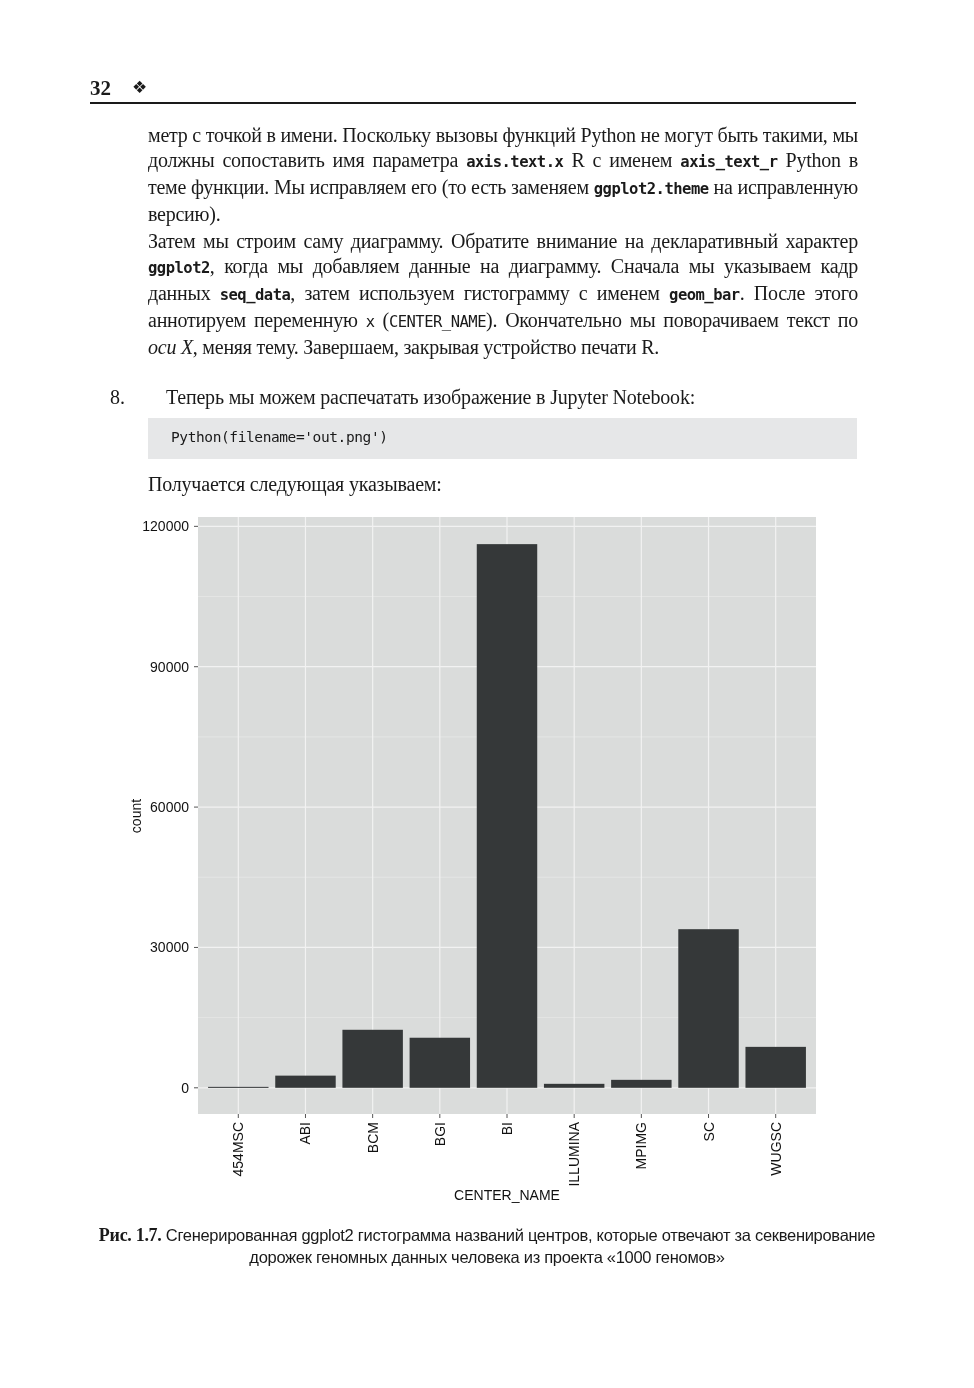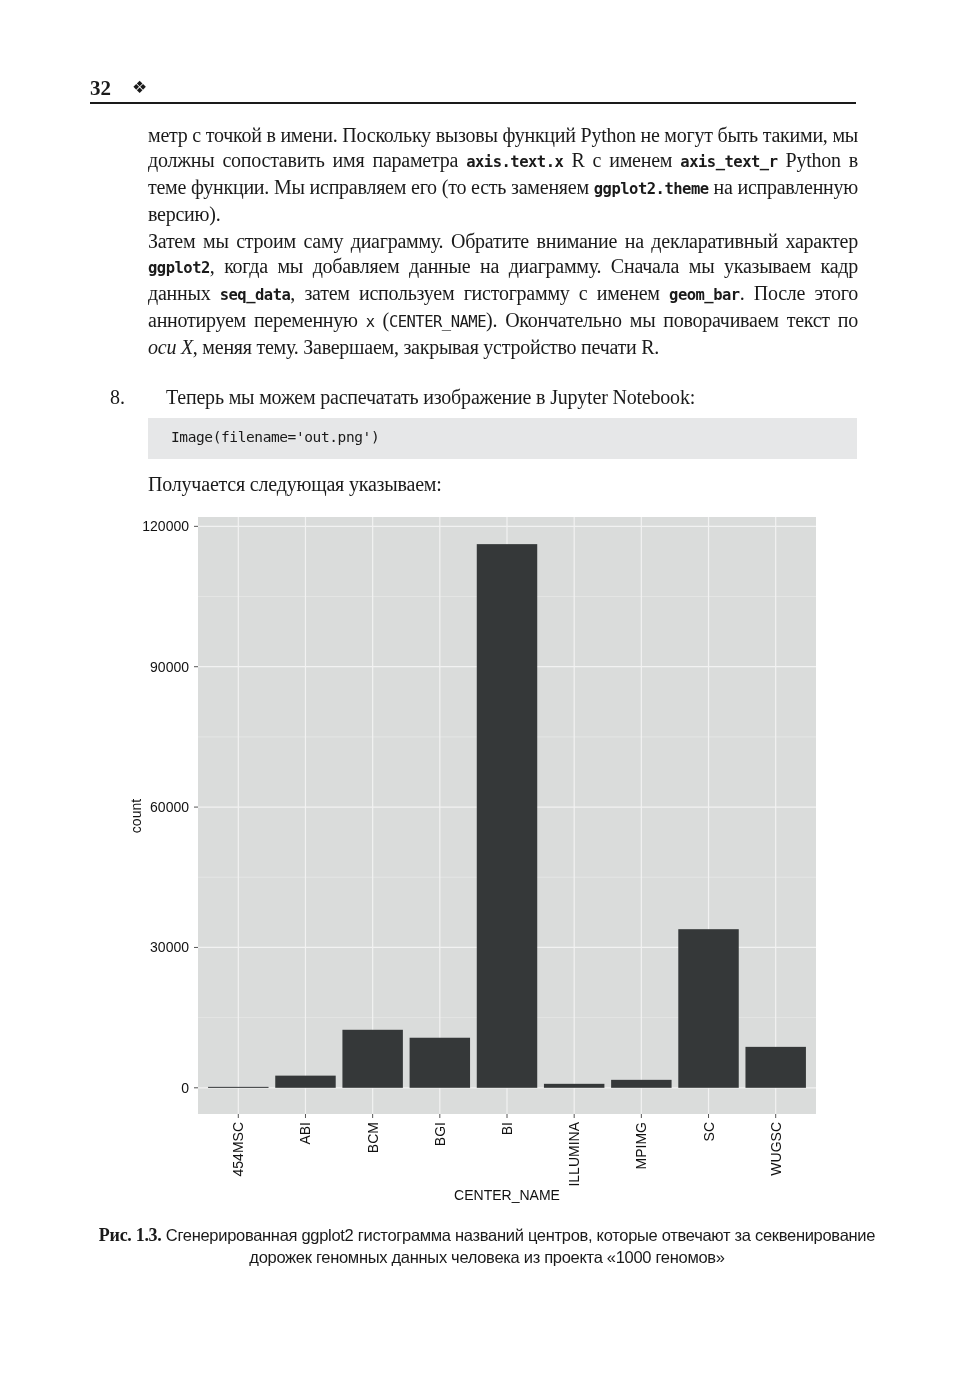--- a/index.html
+++ b/index.html
@@ -32,21 +32,21 @@
 </div>
 
 <div class="para p1"><span>метр с точкой в имени. Поскольку вызовы функций Python не могут быть такими, мы должны сопоставить имя параметра </span><span class="code">axis.text.x</span><span> R с именем </span><span class="code">axis_text_r</span><span> Python в теме функции. Мы исправляем его (то есть заменя­ем </span><span class="code">ggplot2.theme</span><span> на исправленную версию).</span></div>
 
 <div class="para p2"><span>Затем мы строим саму диаграмму. Обратите внимание на декларатив­ный характер </span><span class="code">ggplot2</span><span>, когда мы добавляем данные на диаграмму. Снача­ла мы указываем кадр данных </span><span class="code">seq_data</span><span>, затем используем гистограмму с именем </span><span class="code">geom_bar</span><span>. После этого аннотируем переменную </span><span class="code2">x</span><span> (</span><span class="code2">CENTER_NAME</span><span>). Окончательно мы поворачиваем текст по </span><i>оси X</i><span>, меняя тему. Завершаем, закрывая устройство печати R.</span></div>
 
 <div class="item8">8.</div>
 <div class="item8-text">Теперь мы можем распечатать изображение в Jupyter Notebook:</div>
 
 <div class="codeblock">
-  <span>Image(filename='out.png')</span>
+  <span>Python(filename='out.png')</span>
 </div>
 
 <div class="p3">Получается следующая указываем:</div>
 
 <svg id="chart" width="974" height="1215" xmlns="http://www.w3.org/2000/svg">
   <rect x="198" y="517" width="618" height="597" fill="#dadcdb"></rect>
   <g id="grid-minor">
       <line x1="198" x2="816" y1="1017.6191222570533" y2="1017.6191222570533" stroke="#f2f2f2" stroke-width="0.6" opacity="0.7"></line>
       <line x1="198" x2="816" y1="877.2586206896551" y2="877.2586206896551" stroke="#f2f2f2" stroke-width="0.6" opacity="0.7"></line>
       <line x1="198" x2="816" y1="736.898119122257" y2="736.898119122257" stroke="#f2f2f2" stroke-width="0.6" opacity="0.7"></line>
@@ -108,13 +108,13 @@
       <text transform="translate(646.3478260869566,1122) rotate(-90)" text-anchor="end" font-family="Liberation Sans, sans-serif" font-size="14" fill="#111">MPIMG</text>
       <line x1="708.5217391304349" x2="708.5217391304349" y1="1114" y2="1118" stroke="#555" stroke-width="1"></line>
       <text transform="translate(713.5217391304349,1122) rotate(-90)" text-anchor="end" font-family="Liberation Sans, sans-serif" font-size="14" fill="#111">SC</text>
       <line x1="775.6956521739131" x2="775.6956521739131" y1="1114" y2="1118" stroke="#555" stroke-width="1"></line>
       <text transform="translate(780.6956521739131,1122) rotate(-90)" text-anchor="end" font-family="Liberation Sans, sans-serif" font-size="14" fill="#111">WUGSC</text>
     </g>
   <text transform="translate(141,816) rotate(-90)" text-anchor="middle" font-family="Liberation Sans, sans-serif" font-size="14" fill="#111">count</text>
   <text x="507" y="1200" text-anchor="middle" font-family="Liberation Sans, sans-serif" font-size="14" fill="#111">CENTER_NAME</text>
 </svg>
 
-<div class="caption"><b>Рис. 1.3.</b><span> Сгенерированная ggplot2 гистограмма названий центров, которые отвечают за секвенирование дорожек геномных данных человека из проекта «1000 геномов»</span></div>
+<div class="caption"><b>Рис. 1.7.</b><span> Сгенерированная ggplot2 гистограмма названий центров, которые отвечают за секвенирование дорожек геномных данных человека из проекта «1000 геномов»</span></div>
 
 </body></html>

